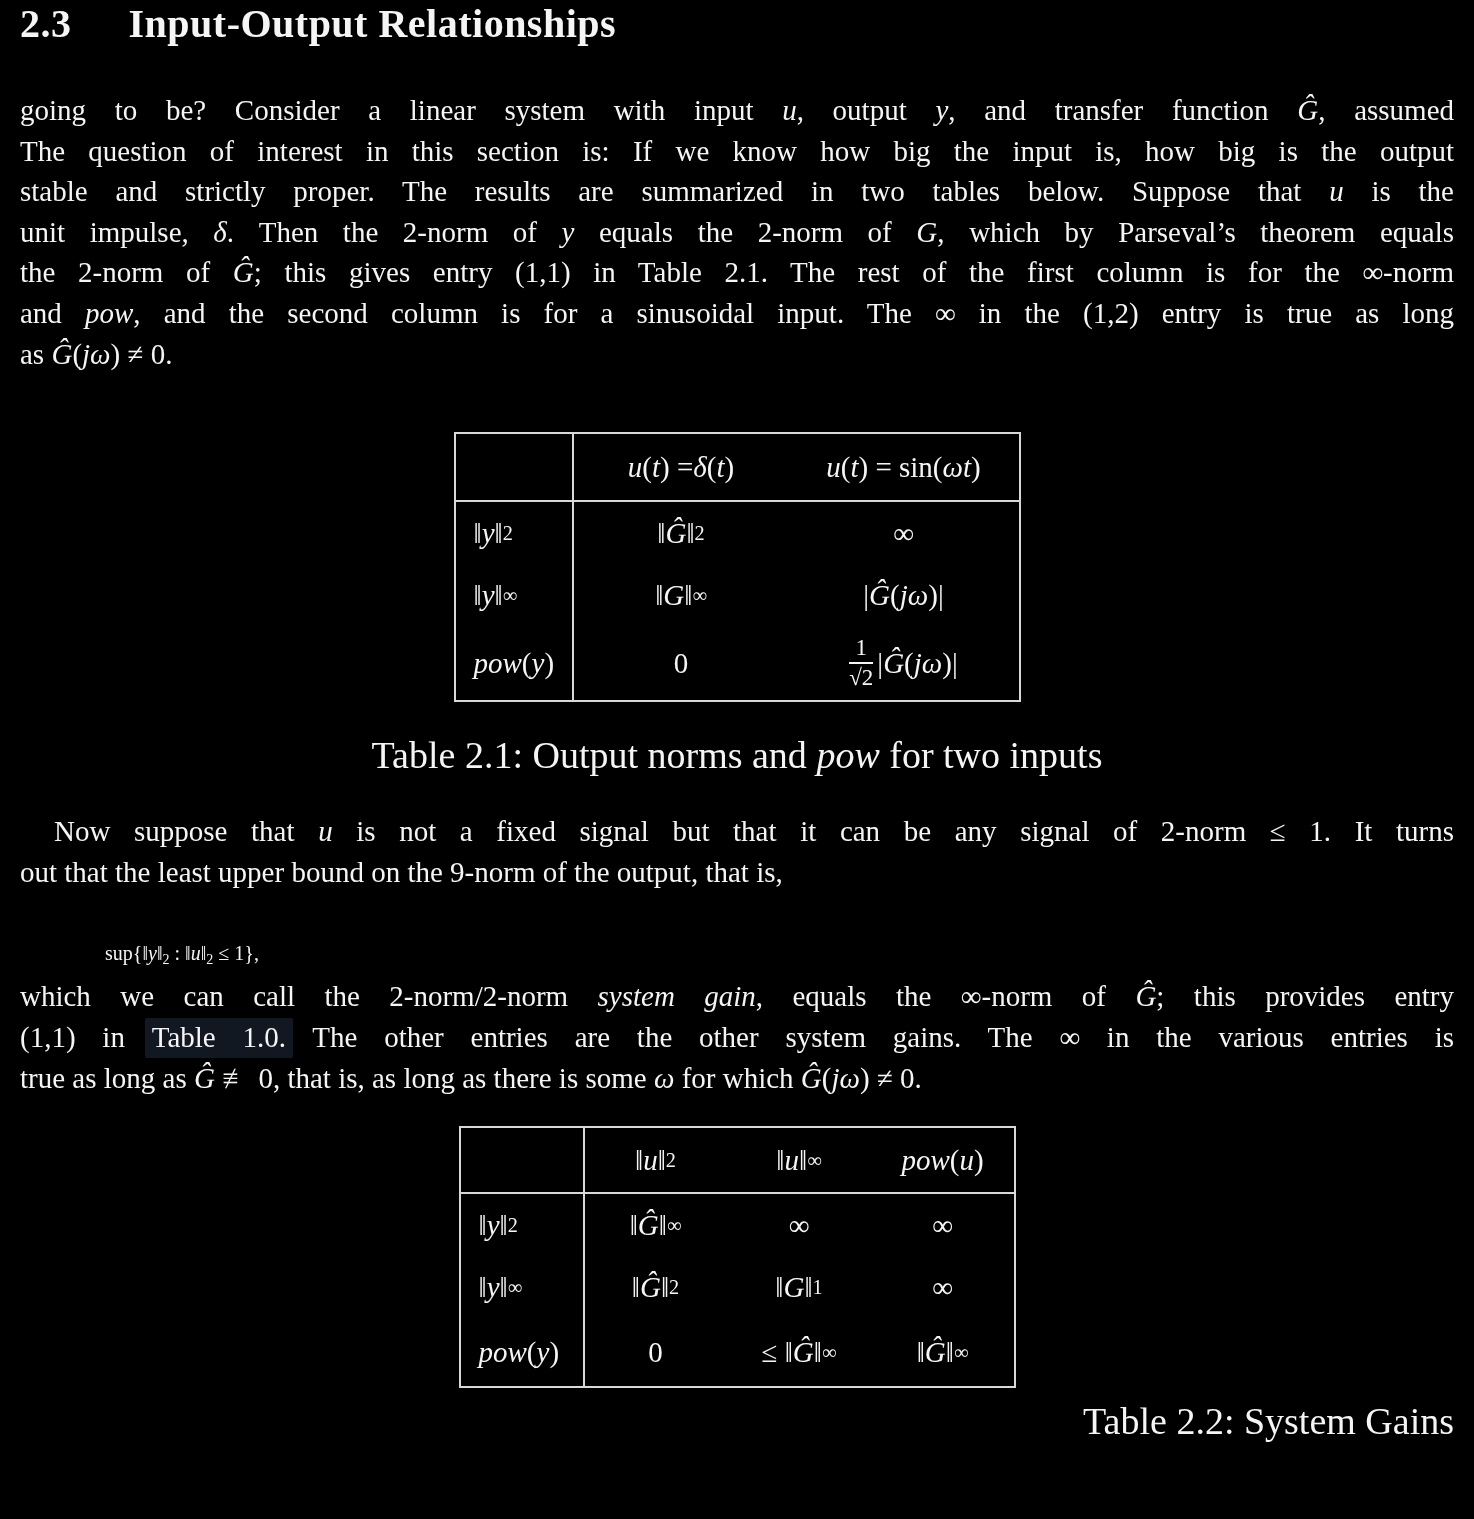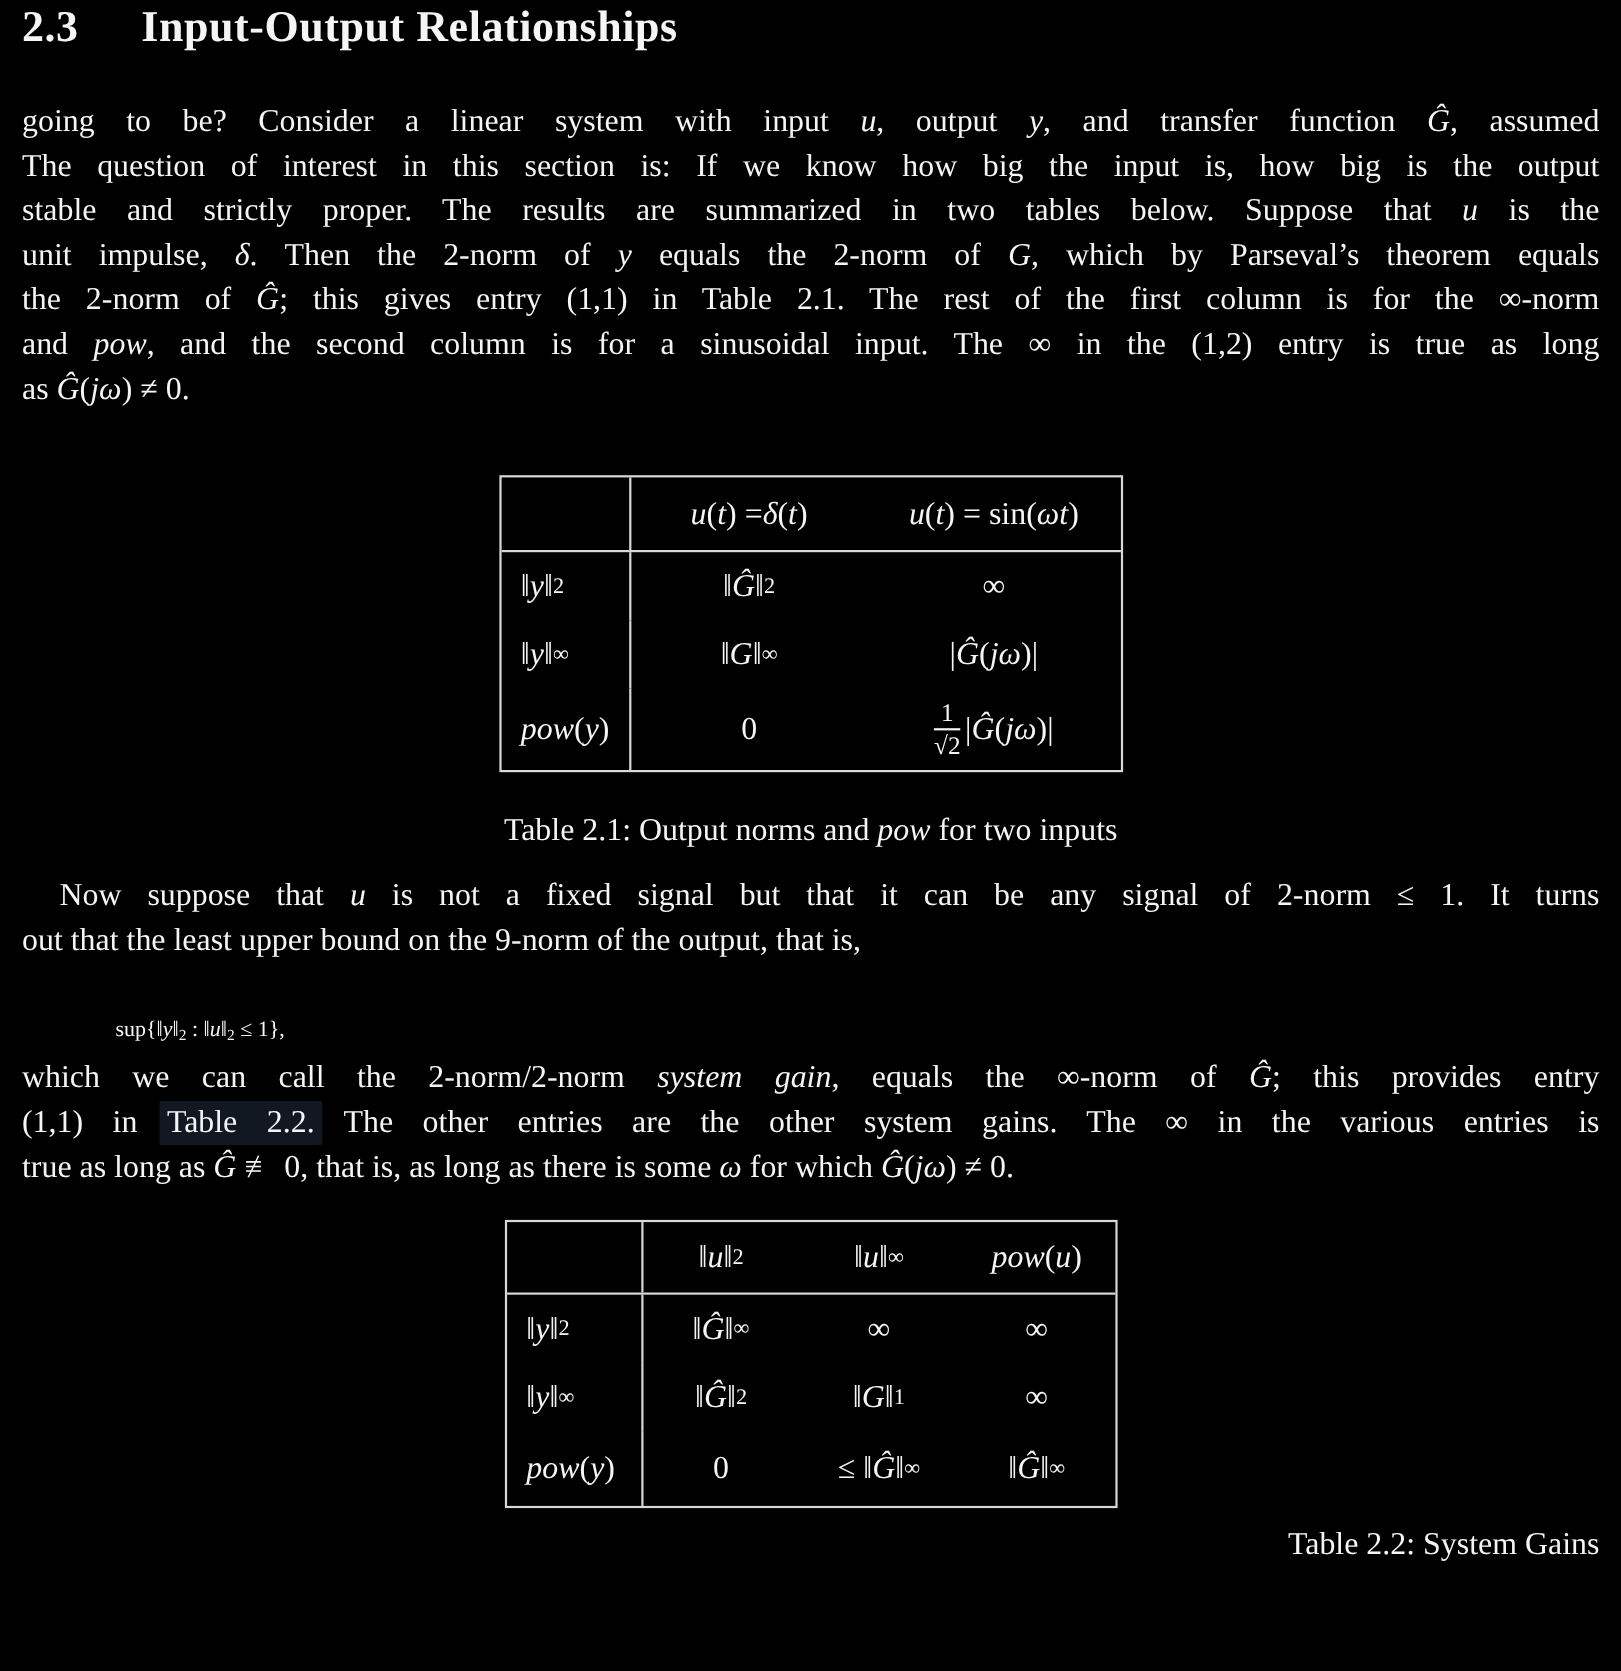--- a/index.html
+++ b/index.html
@@ -21,21 +21,21 @@
 
   .para { font-size: 29px; }
   .pline {
     line-height: 40.6px;
     text-align: justify; text-align-last: justify; text-justify: inter-word;
     height: 40.6px; overflow: visible; white-space: normal;
   }
   .pline.last { text-align-last: left; }
   .pline.indent { text-indent: 34px; }
   .p1 { margin-top: 42px; }
-  .p2 { margin-top: 19px; }
+  .p2 { margin-top: 36px; }
   .p3 { }
 
   .equation { margin: 38px 0 0 85px; font-size: 20px; line-height: 46px; }
 
   i { font-style: italic; }
   sub { font-size: 0.70em; vertical-align: -0.28em; line-height: 0; }
 
   .mtable {
     margin-left: auto; margin-right: auto;
     border: 2px solid var(--table_border, #d8d8d8);
@@ -52,21 +52,21 @@
   .t1 .r1, .t1 .r2 { height: 62px; }
   .t1 .r3 { height: 74px; }
   .t2 .r1, .t2 .r2 { height: 62px; }
   .t2 .r3 { height: 68px; }
   .tcell { display: flex; align-items: center; justify-content: center; }
   .tcell.label {
     justify-content: flex-start; padding-left: 18px;
     border-right: 2px solid var(--table_border, #d8d8d8);
   }
 
-  .tcaption { text-align: center; font-size: 29px; line-height: 40px; }
+  .tcaption { text-align: center; font-size: 38px; line-height: 40px; }
   .cap1 { margin-top: 33px; }
   .cap2 { margin-top: 13px; text-align: right; }
 
   .hl {
     background: var(--highlight, #101720);
     padding: 3px 7px 5px 7px; margin: -3px -7px -5px -7px;
     border-radius: 2px;
   }
 
   .frac {
@@ -125,21 +125,21 @@
 
   <div class="para p2">
     <div class="pline indent">Now suppose that <i>u</i> is not a fixed signal but that it can be any signal of 2-norm ≤ 1. It turns</div>
     <div class="pline last">out that the least upper bound on the 9-norm of the output, that is,</div>
   </div>
 
   <div class="equation">sup{‖<i>y</i>‖<sub>2</sub> : ‖<i>u</i>‖<sub>2</sub> ≤ 1},</div>
 
   <div class="para p3">
     <div class="pline">which we can call the 2-norm/2-norm <i>system gain</i>, equals the ∞-norm of <i>Ĝ</i>; this provides entry</div>
-    <div class="pline">(1,1) in <span class="hl">Table 2.2.</span> The other entries are the other system gains. The ∞ in the various entries is</div>
+    <div class="pline">(1,1) in <span class="hl">Table 1.0.</span> The other entries are the other system gains. The ∞ in the various entries is</div>
     <div class="pline last">true as long as <i>Ĝ</i> ≢ 0, that is, as long as there is some <i>ω</i> for which <i>Ĝ</i>(<i>jω</i>) ≠ 0.</div>
   </div>
 
   <div class="mtable t2">
     <div class="trow thead">
       <div class="tcell label"></div>
       <div class="tcell">‖<i>u</i>‖<sub>2</sub></div>
       <div class="tcell">‖<i>u</i>‖<sub>∞</sub></div>
       <div class="tcell"><i>pow</i>(<i>u</i>)</div>
     </div>

